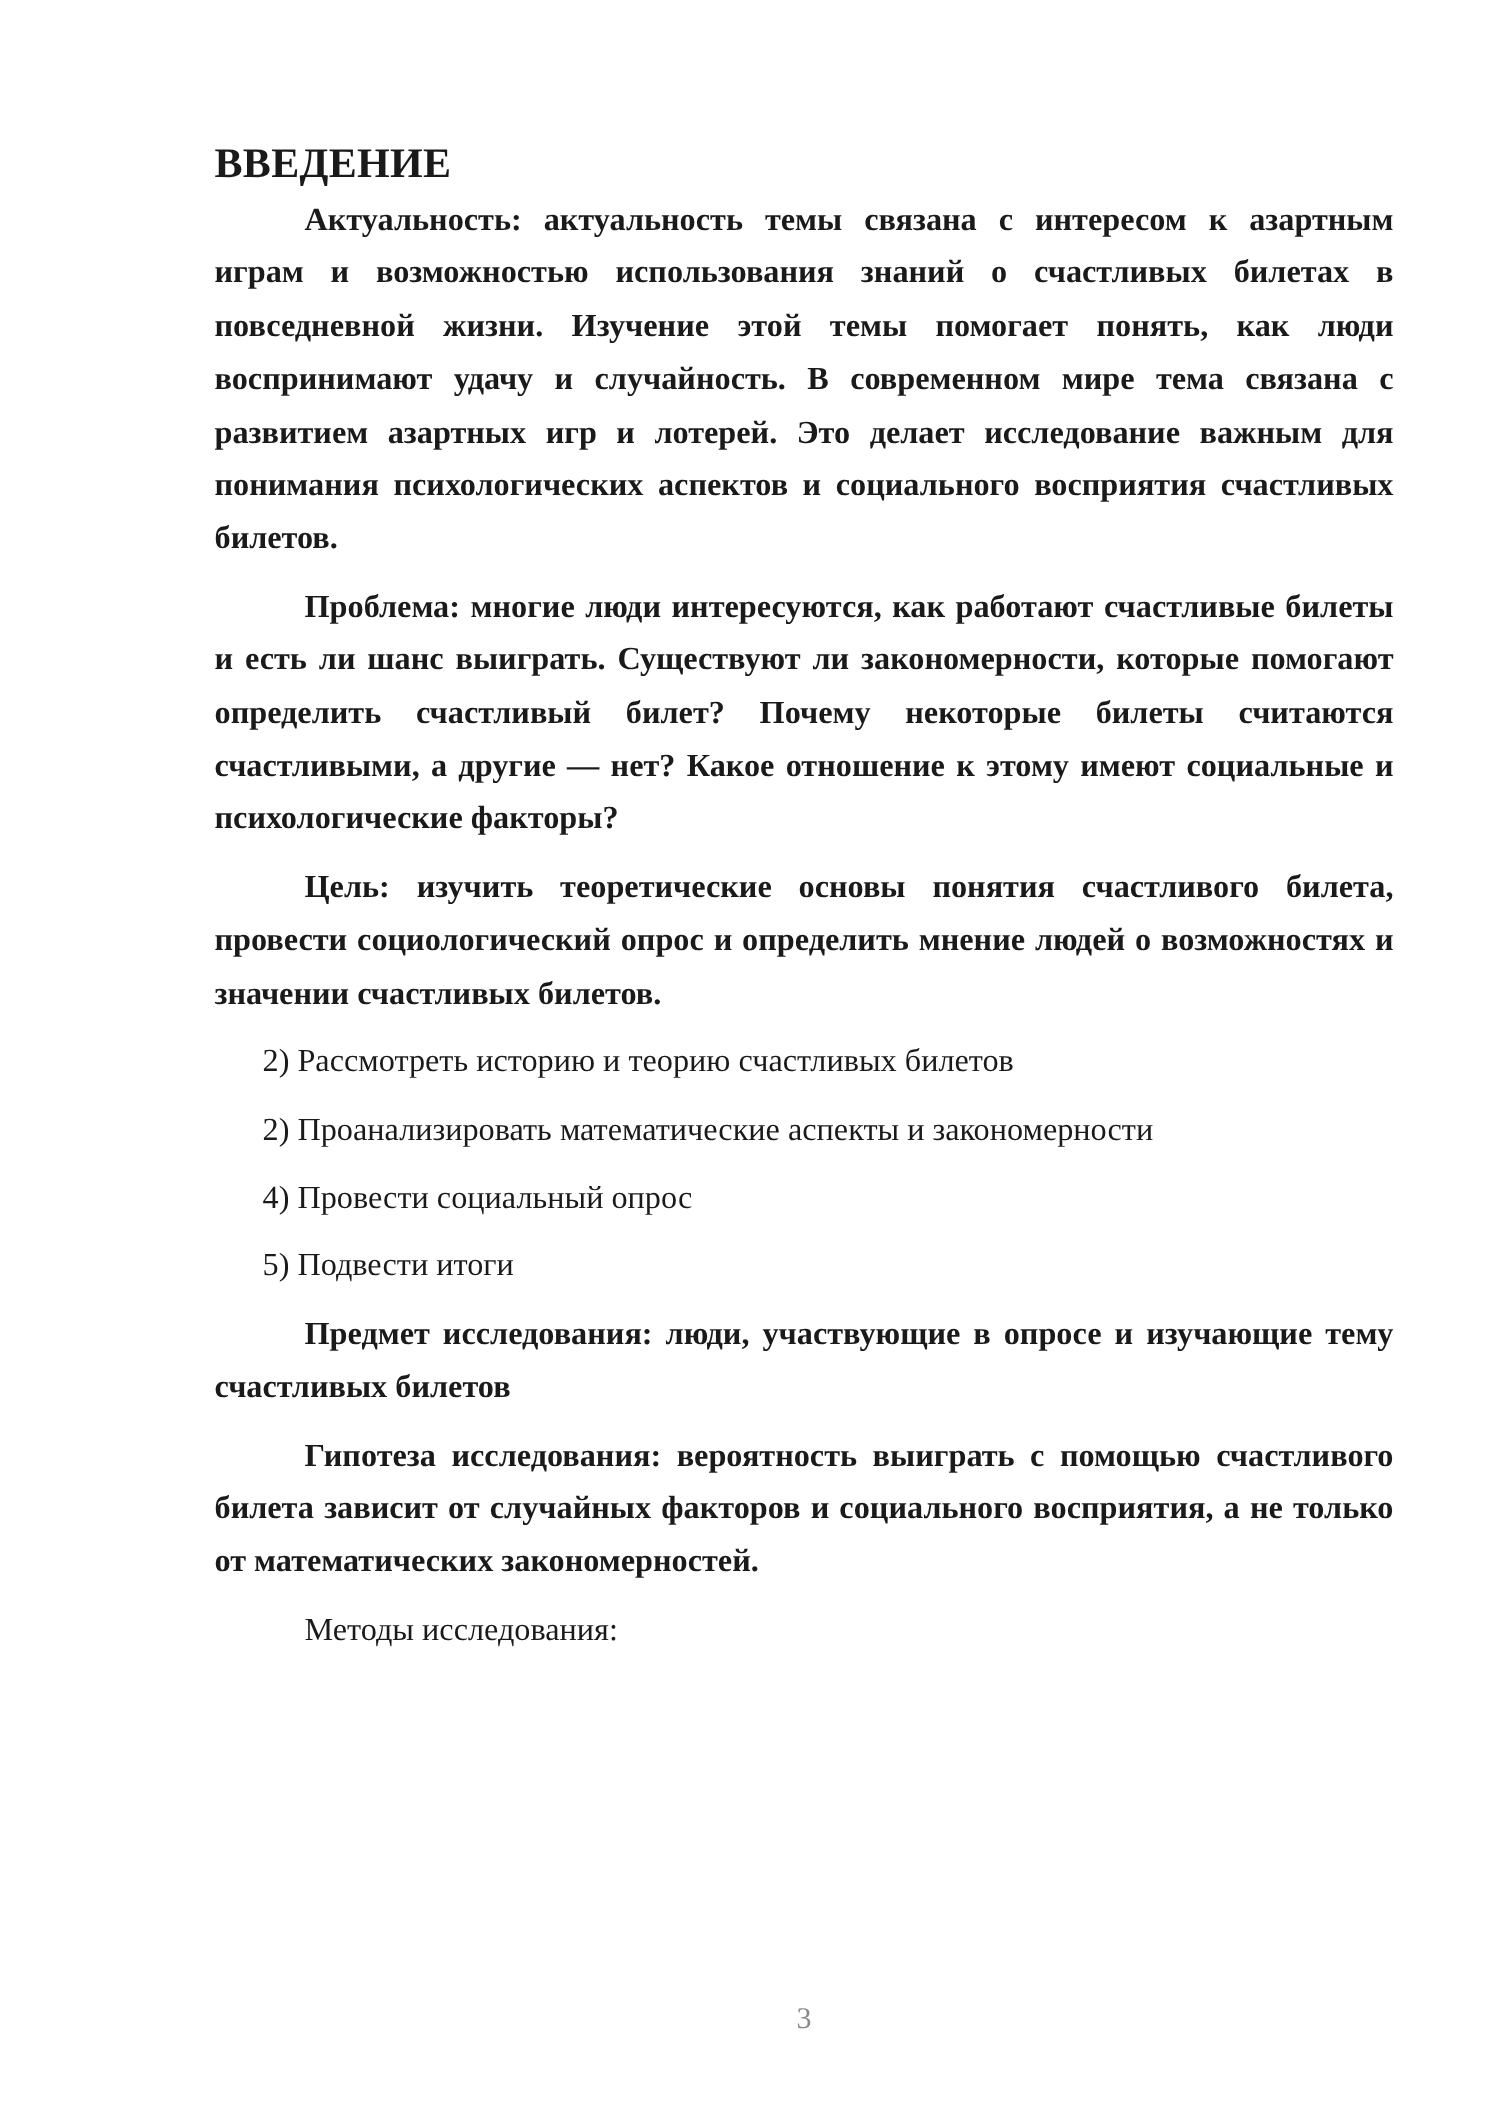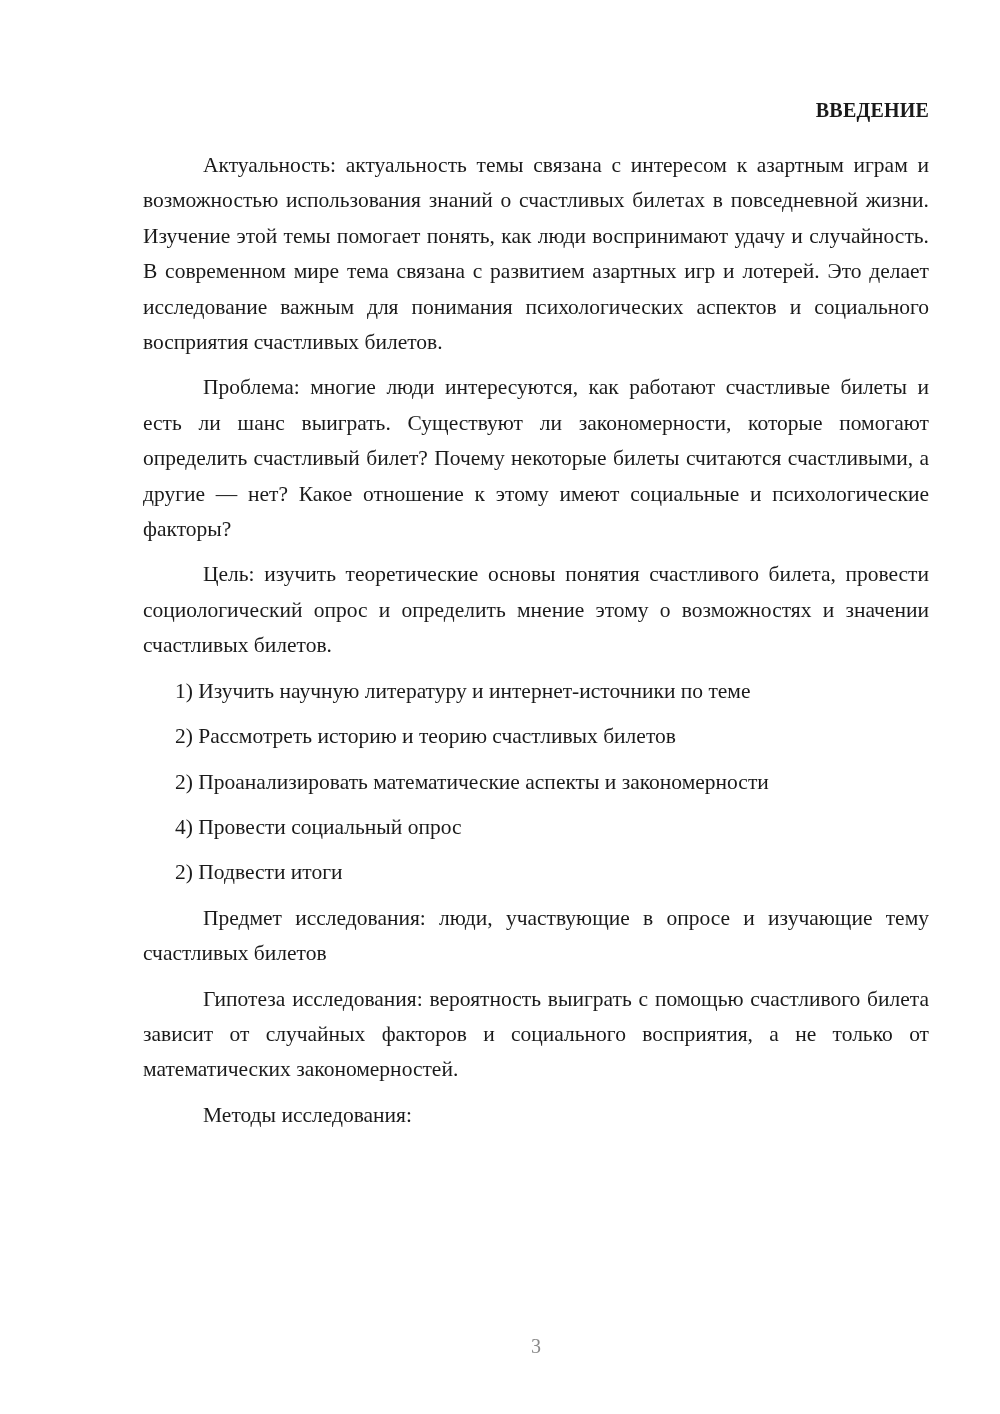--- a/index.html
+++ b/index.html
@@ -15,33 +15,34 @@
       font-family: "Liberation Serif", "DejaVu Serif", serif;
       color: #1a1a1a;
     }
     .page {
       position: absolute;
       left: 143px;
       top: 96px;
       width: 786px;
     }
     .title {
-      text-align: right;
+      text-align: left;
       font-weight: bold;
-      font-size: 20px;
+      font-size: 28px;
       line-height: 28px;
-      margin: 0 0 24px 0;
+      margin: 0 0 5px 0;
       letter-spacing: 0.2px;
     }
     .para {
       font-size: 21.5px;
       line-height: 35.4px;
       text-align: justify;
       text-indent: 60px;
       margin: 0 0 10px 0;
+      font-weight: bold;
     }
     .label-para {
       font-size: 21.5px;
       line-height: 35.4px;
       text-indent: 60px;
       margin: 0 0 10px 0;
     }
     .tasks {
       list-style: none;
       margin: 0;
@@ -66,29 +67,28 @@
 </head>
 <body>
 
 <div class="page">
   <h1 class="title">ВВЕДЕНИЕ</h1>
 
   <p class="para">Актуальность: актуальность темы связана с интересом к азартным играм и возможностью использования знаний о счастливых билетах в повседневной жизни. Изучение этой темы помогает понять, как люди воспринимают удачу и случайность. В современном мире тема связана с развитием азартных игр и лотерей. Это делает исследование важным для понимания психологических аспектов и социального восприятия счастливых билетов.</p>
 
   <p class="para">Проблема: многие люди интересуются, как работают счастливые билеты и есть ли шанс выиграть. Существуют ли закономерности, которые помогают определить счастливый билет? Почему некоторые билеты считаются счастливыми, а другие — нет? Какое отношение к этому имеют социальные и психологические факторы?</p>
 
-  <p class="para">Цель: изучить теоретические основы понятия счастливого билета, провести социологический опрос и определить мнение этому о возможностях и значении счастливых билетов.</p>
+  <p class="para">Цель: изучить теоретические основы понятия счастливого билета, провести социологический опрос и определить мнение людей о возможностях и значении счастливых билетов.</p>
 
 
   <ul class="tasks">
-    <li class="task">1) Изучить научную литературу и интернет-источники по теме</li>
     <li class="task">2) Рассмотреть историю и теорию счастливых билетов</li>
     <li class="task">2) Проанализировать математические аспекты и закономерности</li>
     <li class="task">4) Провести социальный опрос</li>
-    <li class="task">2) Подвести итоги</li>
+    <li class="task">5) Подвести итоги</li>
   </ul>
 
   <p class="para">Предмет исследования: люди, участвующие в опросе и изучающие тему счастливых билетов</p>
 
 
   <p class="para">Гипотеза исследования: вероятность выиграть с помощью счастливого билета зависит от случайных факторов и социального восприятия, а не только от математических закономерностей.</p>
 
   <p class="label-para">Методы исследования:</p>
 </div>
 

